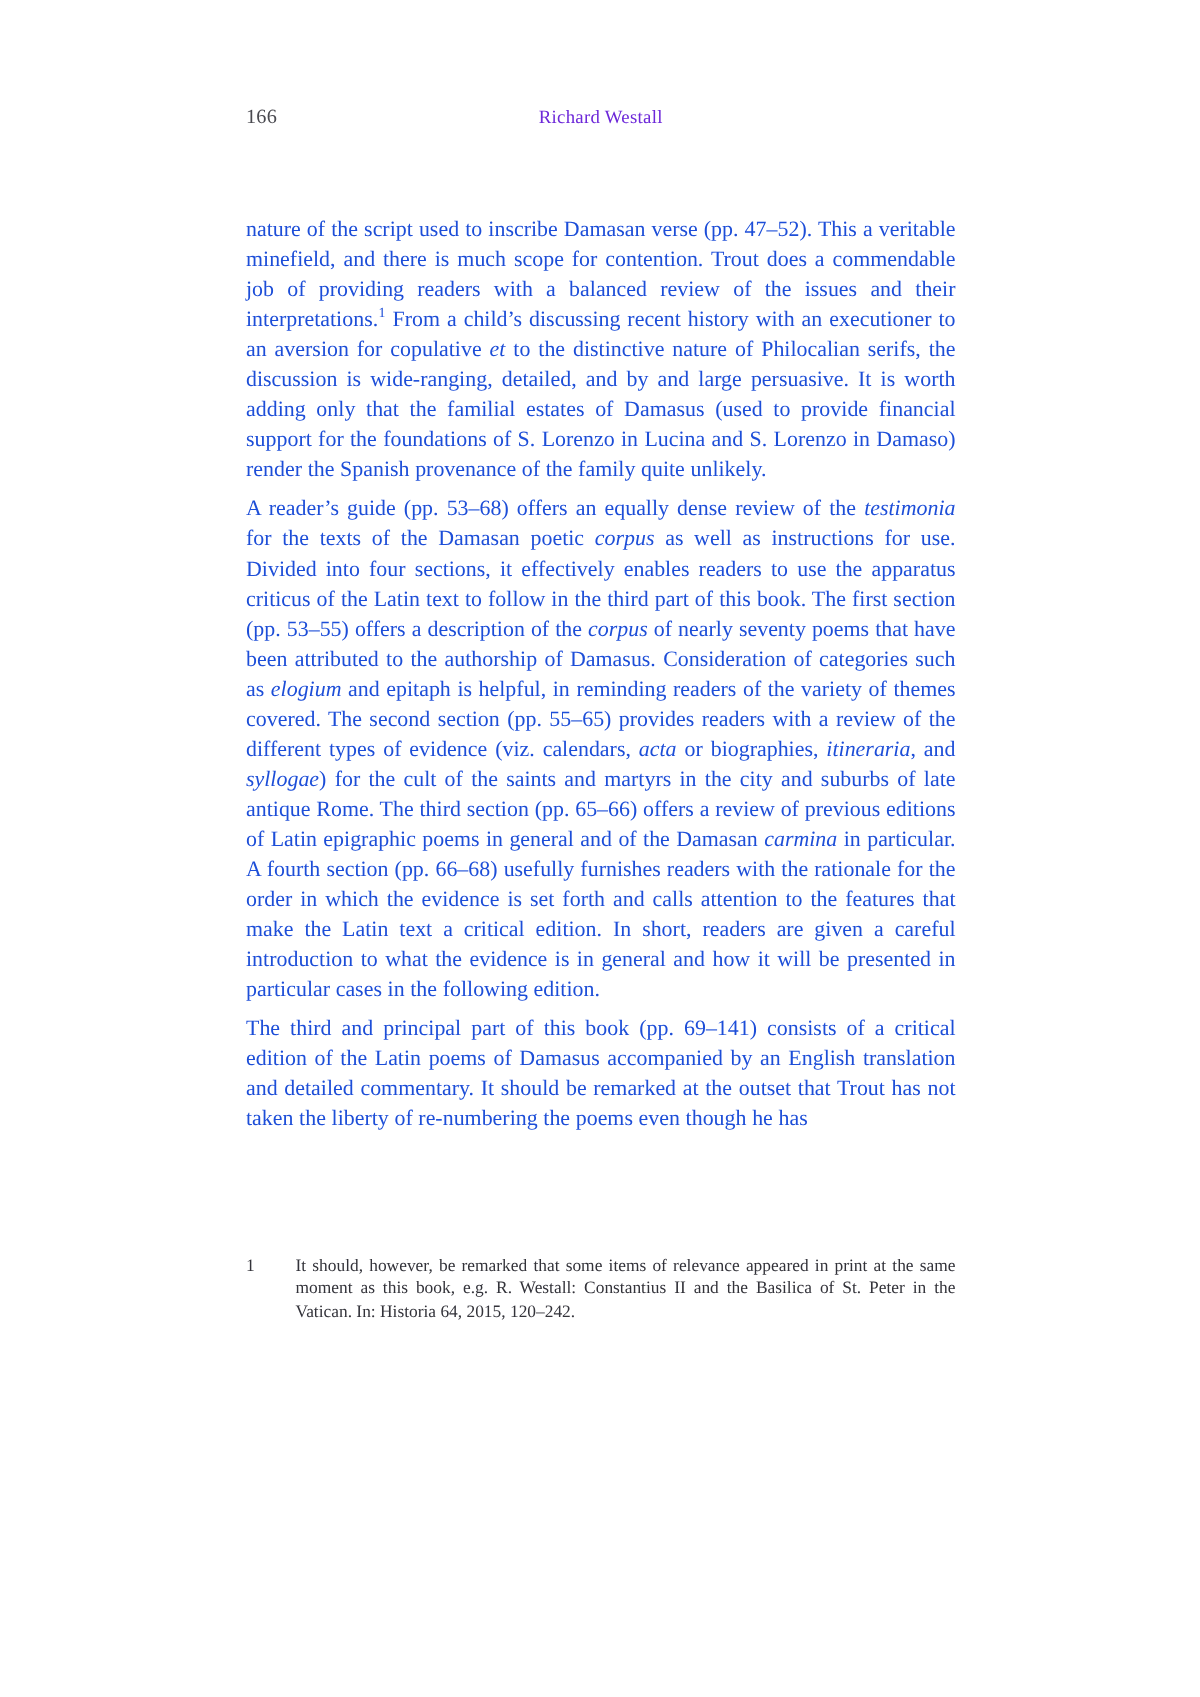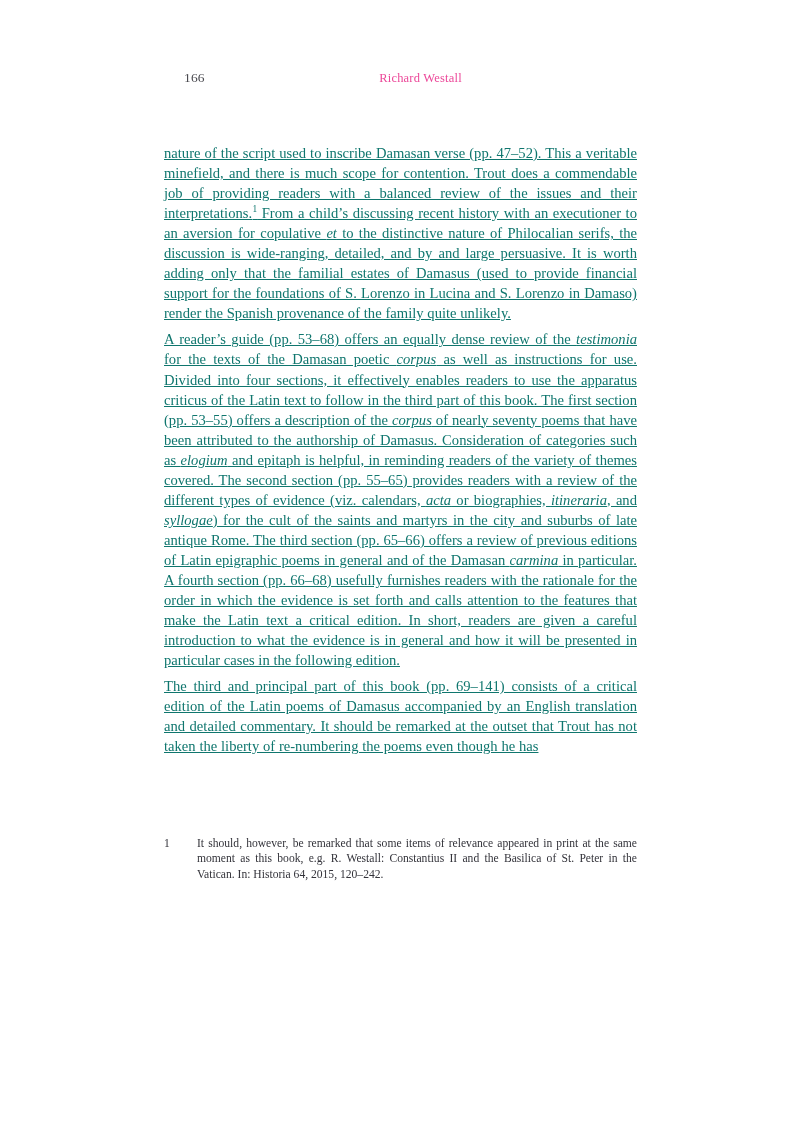--- a/index.html
+++ b/index.html
@@ -26,59 +26,57 @@
   
   .running-head {
     position: absolute;
     top: 70px;
     left: 164px;
     width: 473px;
     height: 18px;
     font-size: 13px;
     color: #55555a;
     letter-spacing: 0.15px;
-    margin-left: 20px;
   }
   .running-head .folio {
     position: absolute;
     left: 0;
     top: 0;
     font-size: 13.5px;
     color: #4a4a50;
   }
   .running-head .head-title {
     position: absolute;
     left: 0;
     right: 0;
     top: 1px;
     text-align: center;
     font-size: 12.5px;
-    color: #ec4899;
+    color: #6d28d9;
     letter-spacing: 0.2px;
   }
 
   
   .textblock {
     position: absolute;
     top: 143px;
     left: 164px;
     width: 473px;
   }
 
   p.body-par {
     margin: 0 0 6px 0;
     font-size: 14.6px;
     line-height: 20.05px;
     text-align: justify;
     text-justify: inter-word;
     hyphens: manual;
-    color: #0f766e;
+    color: #1d4ed8;
     letter-spacing: 0.01px;
     word-spacing: 0.1px;
-    text-decoration: underline;
   }
   p.body-par:last-child { margin-bottom: 0; }
 
   p.body-par i, p.body-par em {
     font-style: italic;
   }
 
   sup.fn-ref {
     font-size: 9.3px;
     vertical-align: super;

